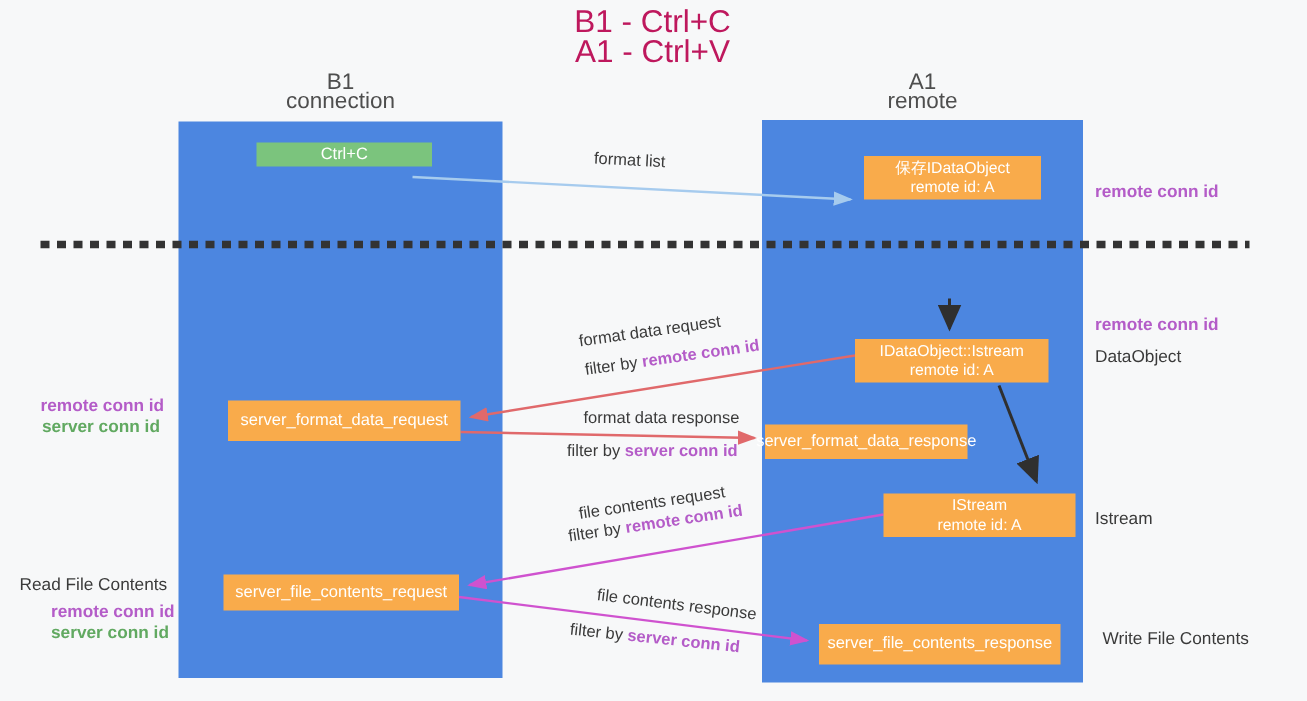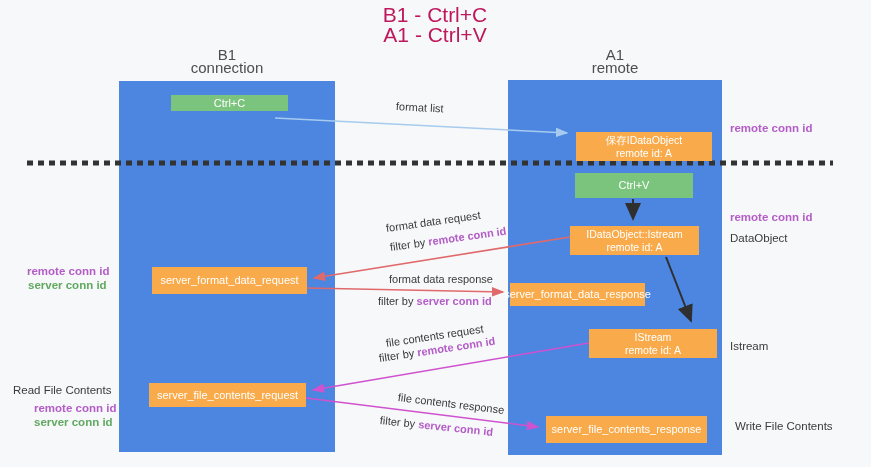--- a/index.html
+++ b/index.html
@@ -88,28 +88,25 @@
     <line x1="589" y1="343" x2="313" y2="390" stroke="#cf52cf" stroke-width="1.6" marker-end="url(#m-magenta)"></line>
     <line x1="306" y1="398" x2="538" y2="427" stroke="#cf52cf" stroke-width="1.6" marker-end="url(#m-magenta)"></line>
     <line x1="633" y1="199" x2="633" y2="219" stroke="#2f2f2f" stroke-width="2" marker-end="url(#m-black)"></line>
     <line x1="666" y1="257" x2="691" y2="321" stroke="#2f2f2f" stroke-width="2" marker-end="url(#m-black)"></line>
   </svg>
 
   <div class="abs node green" style="left:171px;top:95px;width:117px;height:16px;text-align:center;">
     <div>Ctrl+C</div>
   </div>
 
-  <div class="abs node orange" style="left:576px;top:132px;width:136px;height:29px;">
+  <div class="abs node orange" style="left:576px;top:104px;width:118px;height:29px;">
     <div class="small">保存IDataObject</div>
     <div class="small">remote id: A</div>
   </div>
 
-  <div class="abs node green" style="left:575px;top:173px;width:118px;height:25px;">
-    <div>Ctrl+V</div>
-  </div>
 
   <div class="abs node orange" style="left:570px;top:226px;width:129px;height:29px;">
     <div class="small">IDataObject::Istream</div>
     <div class="small">remote id: A</div>
   </div>
 
   <div class="abs node orange" style="left:152px;top:267px;width:155px;height:27px;">
     <div>server_format_data_request</div>
   </div>
 

